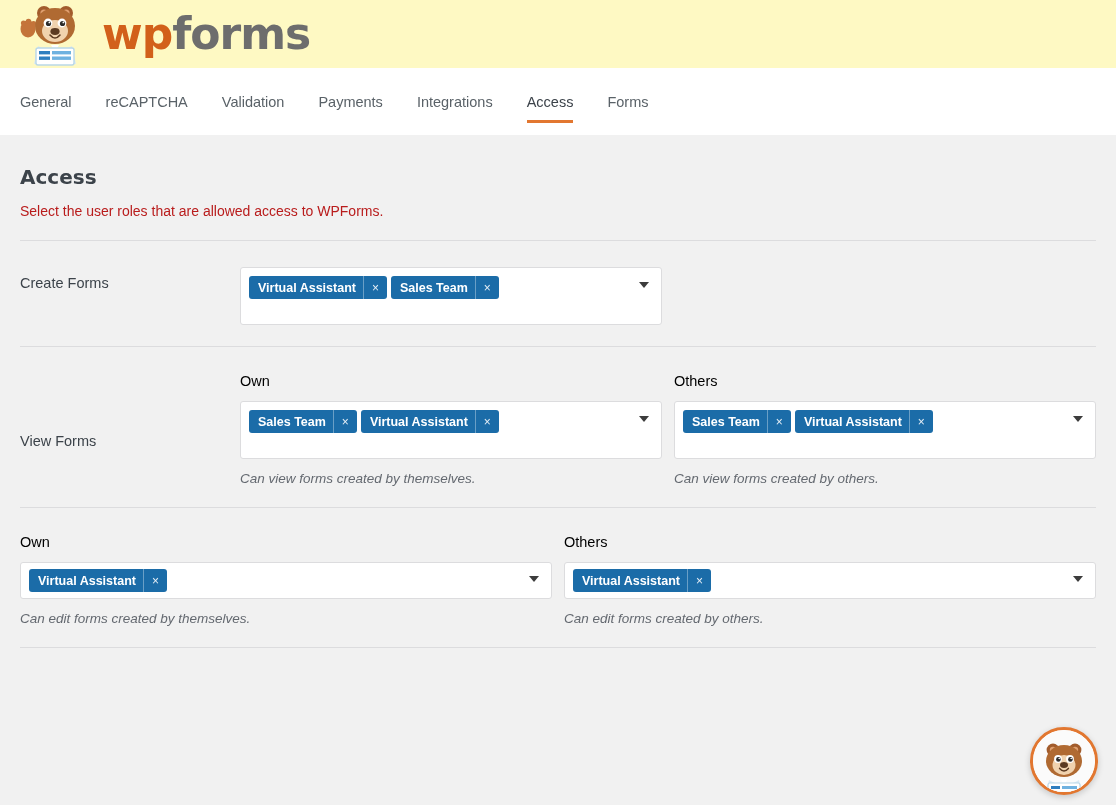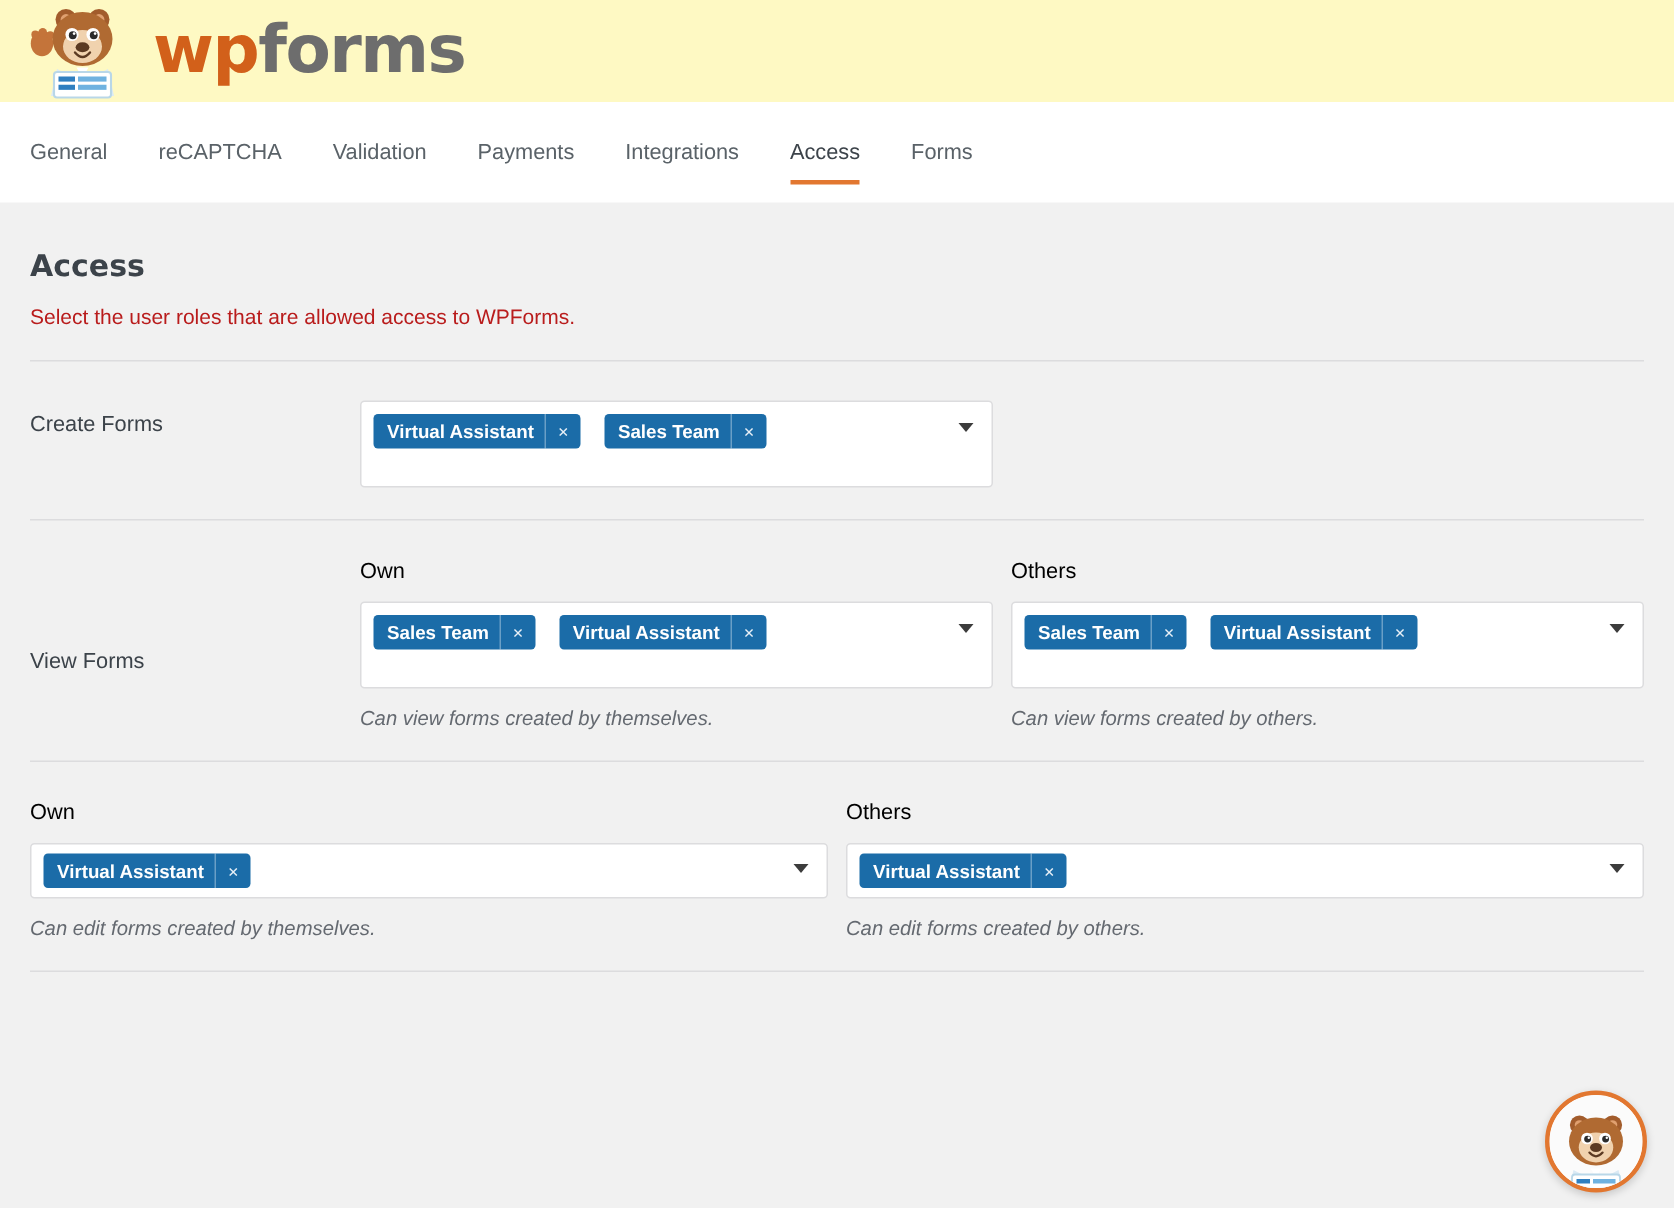--- a/index.html
+++ b/index.html
@@ -126,21 +126,21 @@
     border-radius: 3px;
     position: relative;
     padding: 8px 34px 8px 8px;
     min-height: 58px;
   }
   .multiselect.tall { min-height: 58px; }
   .multiselect.short { min-height: 36px; padding-top: 6px; padding-bottom: 6px; }
   .tags {
     display: flex;
     flex-wrap: wrap;
-    gap: 16px;
+    gap: 4px;
     align-items: flex-end;
   }
   .tag {
     display: inline-flex;
     align-items: center;
     background: #1b6ca8;
     color: #ffffff;
     border-radius: 3px;
     font-size: 12.5px;
     font-weight: 700;

